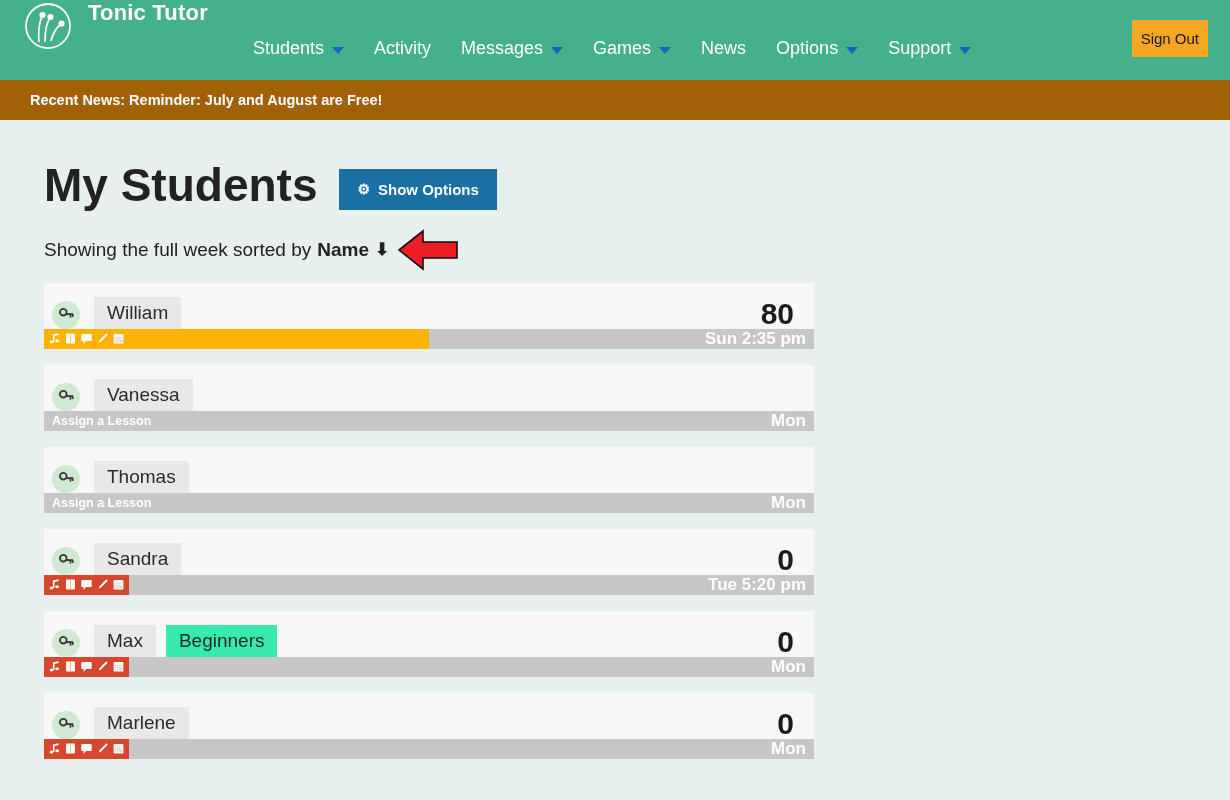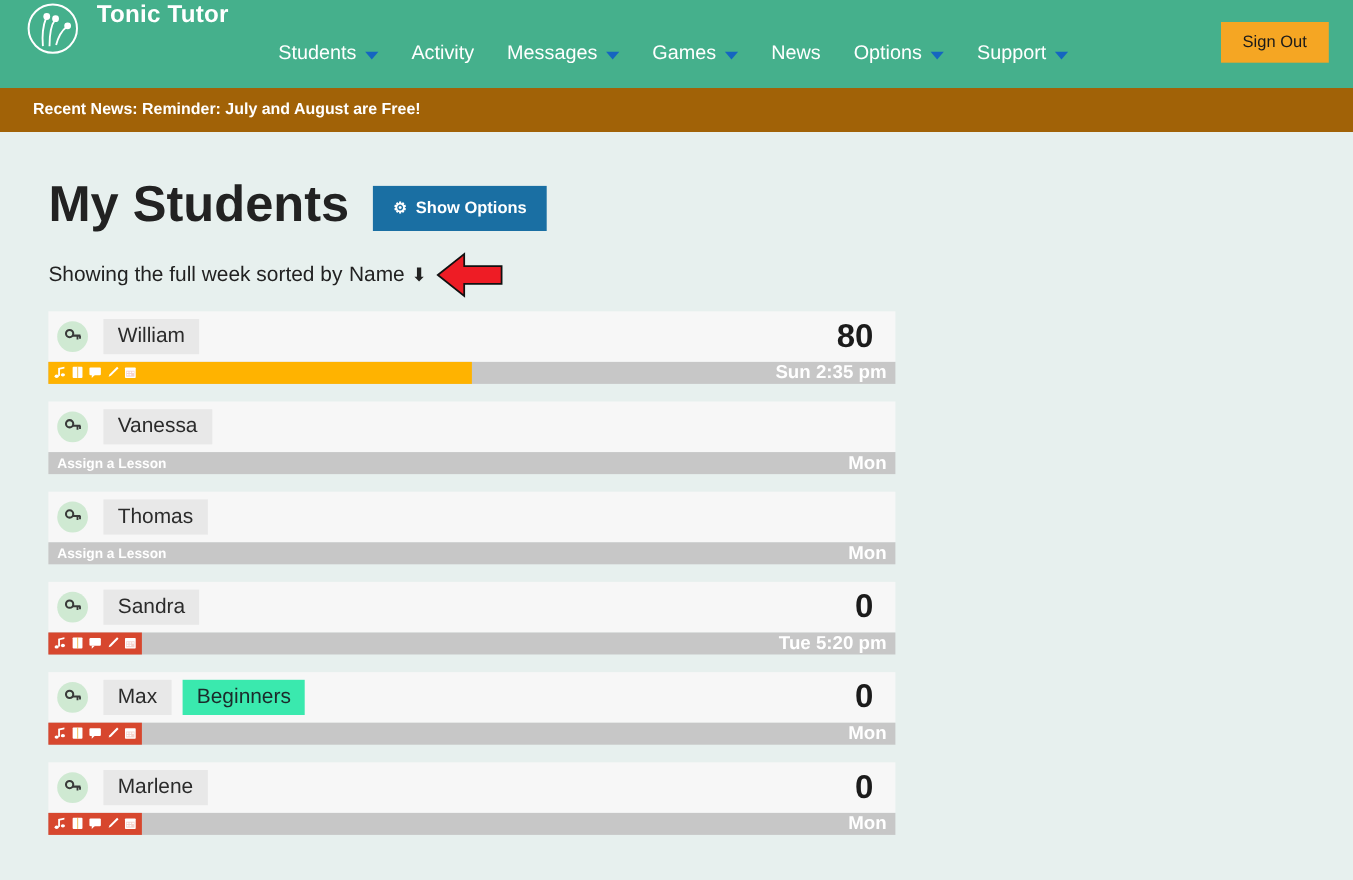--- a/index.html
+++ b/index.html
@@ -59,21 +59,21 @@
   }
   .signout {
     position: absolute;
     right: 22px;
     top: 20px;
     background: #f5a623;
     color: #1a1a1a;
     border: none;
     font-size: 15px;
     font-family: "Liberation Sans", sans-serif;
-    padding: 10px 20px;
+    padding: 10px 9px;
     cursor: pointer;
   }
 
   
   .newsbar {
     height: 40px;
     background: #a16207;
     display: flex;
     align-items: center;
     padding: 0 30px;
@@ -116,32 +116,32 @@
   .gear { font-size: 14px; line-height: 1; }
 
   .sortline {
     display: flex;
     align-items: center;
     font-size: 19px;
     color: #222222;
     margin: 22px 0 16px 0;
     height: 34px;
   }
-  .sortline b { font-weight: normal; }
+  .sortline b { font-weight: bold; }
   .sort-arrow-down { font-size: 17px; margin-left: 6px; }
   .red-arrow { margin-left: 8px; display: block; }
 
   
   .cards { width: 770px; }
   .card { margin-bottom: 16px; }
   .card-top {
     background: #f7f7f7;
     height: 46px;
     display: flex;
-    align-items: center;
+    align-items: flex-end;
     padding: 0 10px 0 8px;
   }
   .avatar {
     width: 28px; height: 28px;
     border-radius: 50%;
     background: #cfe9d2;
     display: flex;
     align-items: center;
     justify-content: center;
     flex: 0 0 auto;

